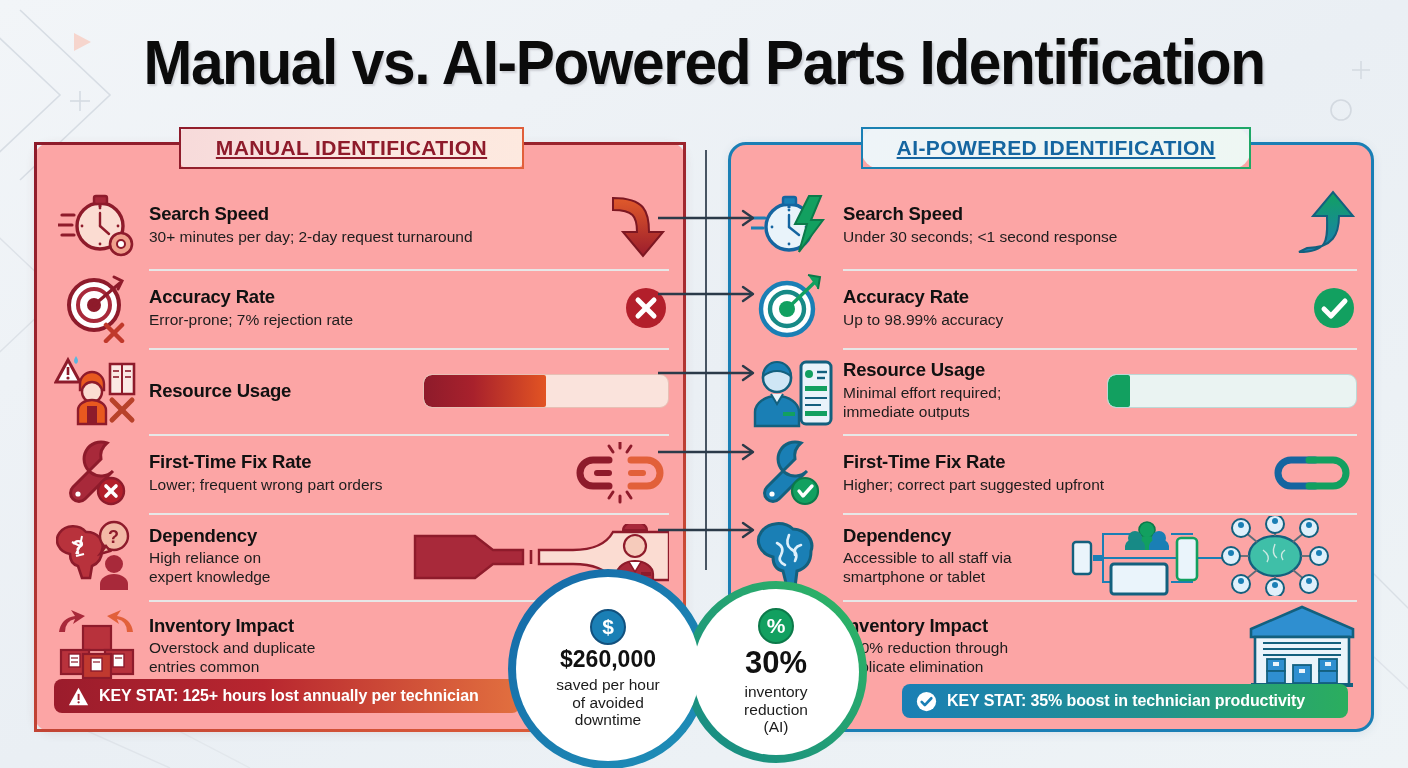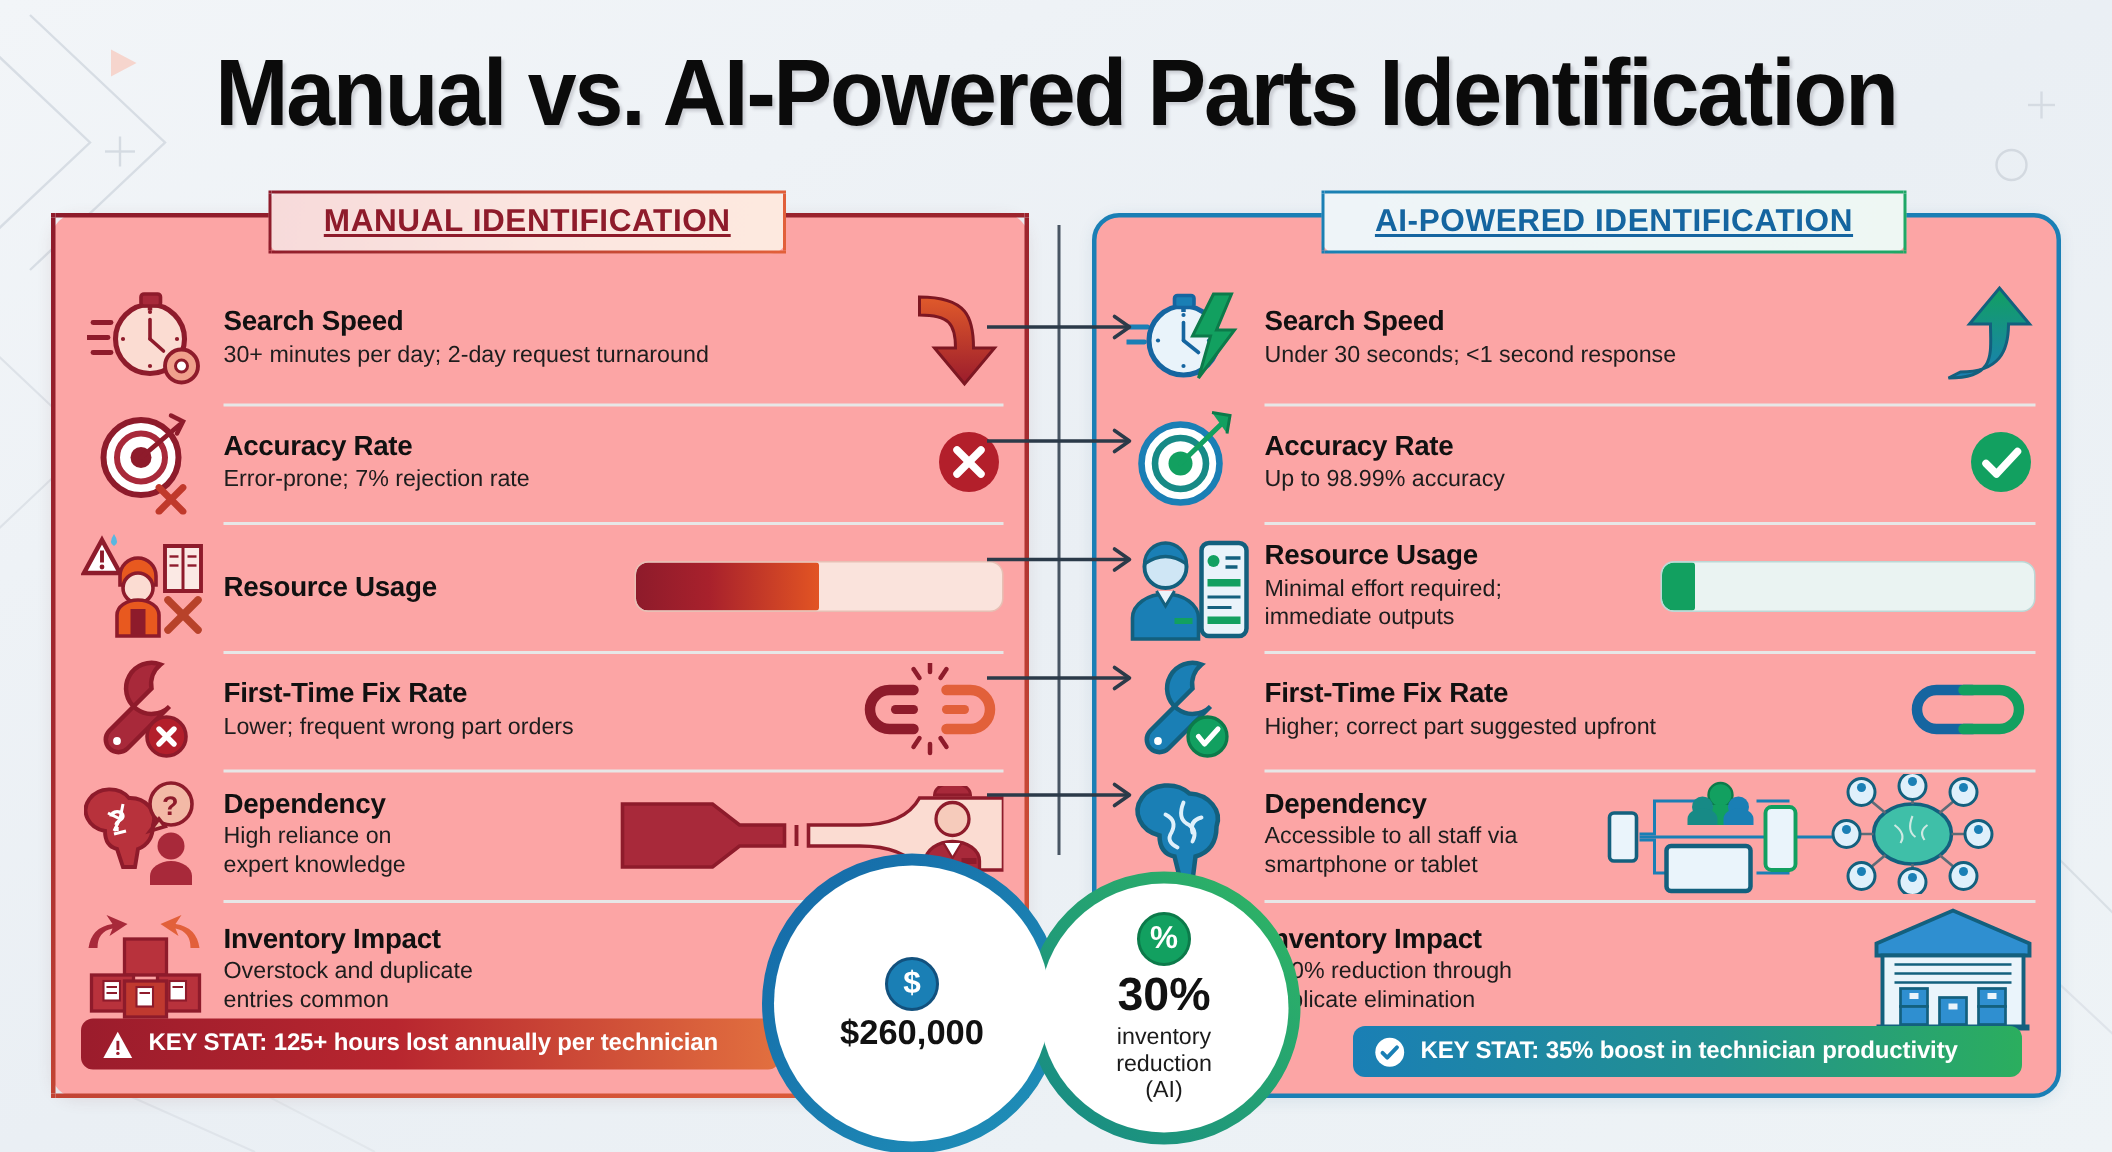--- a/index.html
+++ b/index.html
@@ -60,23 +60,22 @@
     border: 2.5px solid;
     border-image: linear-gradient(100deg,#8e1b2b,#e2603a) 1;
     border-radius: 10px;
     color: #8e1b2b;
   }
   .badge.ai {
     left: 861px; width: 390px;
     background: linear-gradient(100deg,#eef4f8 0%, #eef7f3 100%);
     border: 2.5px solid;
     border-image: linear-gradient(100deg,#1a7fb5,#1fa865) 1;
-    border-radius: 10px;
+    border-radius: 20px;
     color: #1565a0;
-    margin-left: 20px;
   }
 
   
   .rows { position: absolute; top: 0; left: 0; right: 0; }
   .row {
     position: absolute;
     display: flex;
     align-items: center;
     left: 14px; right: 14px;
   }
@@ -713,20 +712,23 @@
         </linearGradient>
     </defs>
     <circle cx="110" cy="105" r="92" fill="none" stroke="url(#ring1)" stroke-width="16"></circle>
     <circle cx="278" cy="108" r="83" fill="none" stroke="url(#ring2)" stroke-width="16"></circle>
   </svg>
   <div class="circ c1" style="left:18px;top:13px;width:184px;height:184px;">
     <div class="badge-coin" style="background:#1a7fb5;border:2.5px solid #12517e;">
       <span>$</span>
     </div>
     <div class="big">$260,000</div>
+    <div class="small" style="white-space:pre-line">saved per hour
+of avoided
+downtime</div>
   </div>
   <div class="circ c2" style="left:195px;top:25px;width:166px;height:166px;">
     <div class="badge-coin" style="background:#12a060;border:2.5px solid #0c7a4a;">
       <span>%</span>
     </div>
     <div class="big">30%</div>
     <div class="small" style="white-space:pre-line">inventory
 reduction
 (AI)</div>
   </div>

